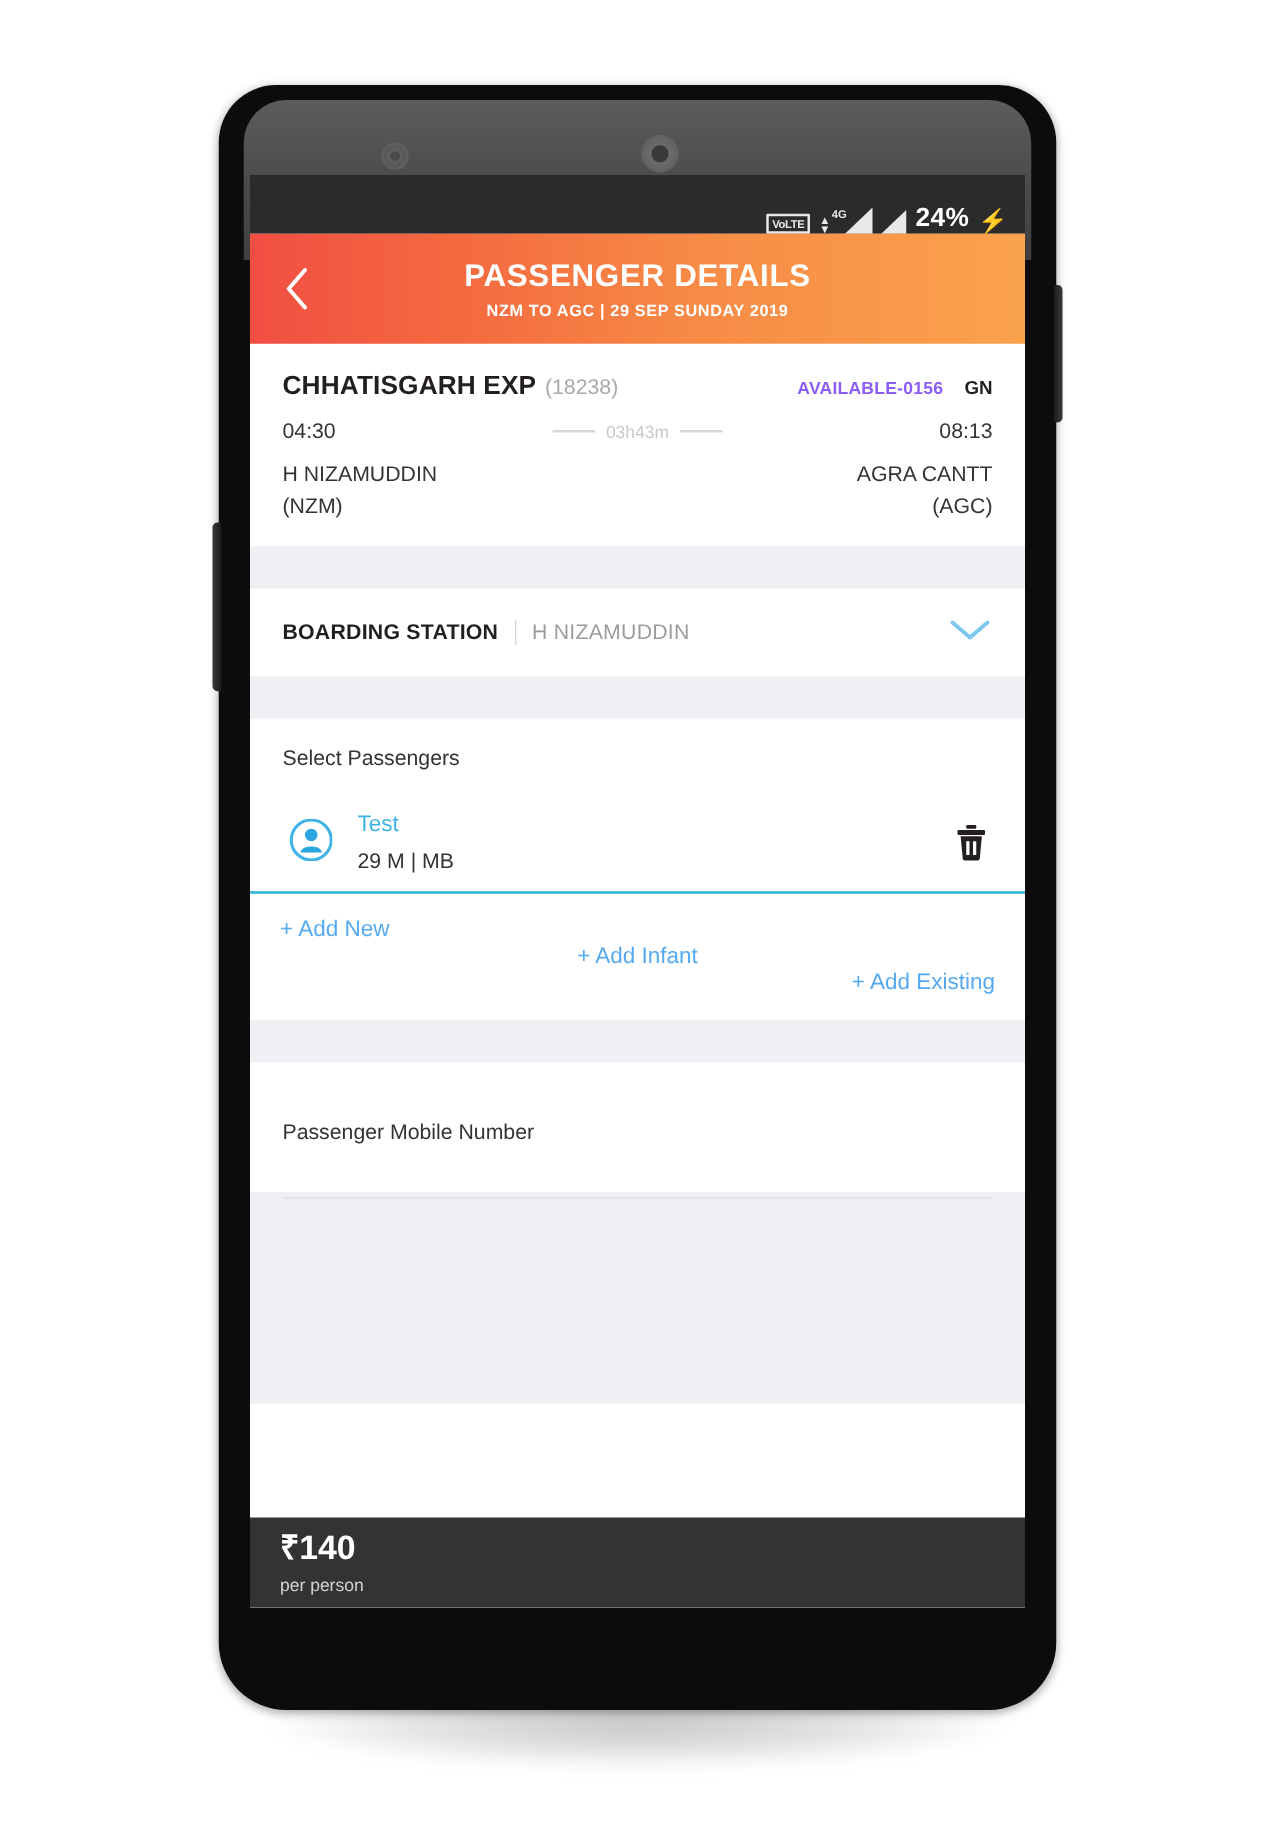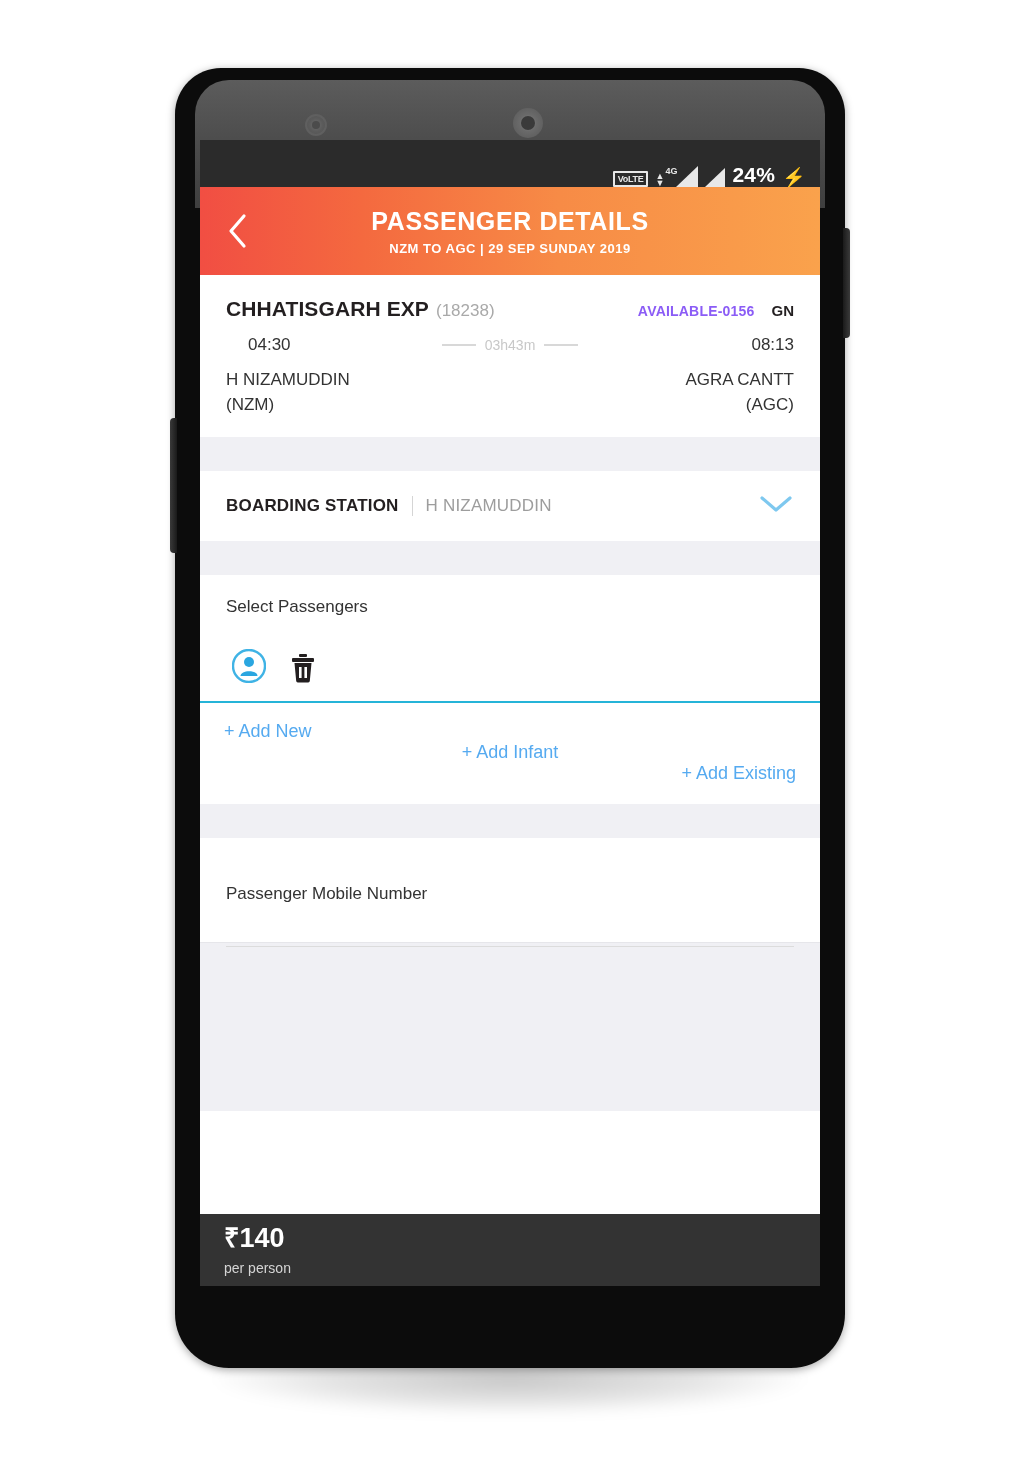--- a/index.html
+++ b/index.html
@@ -226,21 +226,21 @@
     font-weight: bold;
     color: #231f20;
   }
 
   .train-row2 {
     display: flex;
     align-items: center;
     justify-content: space-between;
     margin-top: 14px;
   }
-  .time { font-size: 17px; color: #333333; margin-left: 22px; }
+  .time { font-size: 17px; color: #333333; }
   .duration-wrap {
     display: flex;
     align-items: center;
     gap: 9px;
     color: #c8c8c8;
     font-size: 14px;
   }
   .dash { width: 34px; height: 2px; background: #d8d8d8; display: inline-block; }
 
   .train-row3 {
@@ -483,20 +483,24 @@
       <div class="pax-heading">Select Passengers</div>
 
       <div class="pax-row first">
         <span class="avatar">
           <svg width="34" height="34" viewBox="0 0 34 34">
             <circle cx="17" cy="17" r="16" fill="none" stroke="#3fb3e5" stroke-width="2.4"></circle>
             <circle cx="17" cy="13" r="5" fill="#2aa6e0"></circle>
             <path d="M8.5 27 C8.5 20.5 25.5 20.5 25.5 27 Z" fill="#2aa6e0"></path>
           </svg>
         </span>
+        <span class="pax-info">
+          <span class="pax-name" style="display:block">Test</span>
+          <span class="pax-meta" style="display:block">29 M | MB</span>
+        </span>
         <span class="trash-btn">
           <svg width="26" height="30" viewBox="0 0 26 30">
             <rect x="9" y="1" width="8" height="3" rx="1" fill="#231f20"></rect>
             <rect x="2" y="5" width="22" height="4" rx="1" fill="#231f20"></rect>
             <path d="M4.5 10 h17 l-1.7 18 a1.6 1.6 0 0 1 -1.6 1.4 h-10.4 a1.6 1.6 0 0 1 -1.6 -1.4 Z" fill="#231f20"></path>
             <rect x="9" y="14" width="2.6" height="11" fill="#ffffff"></rect>
             <rect x="14.4" y="14" width="2.6" height="11" fill="#ffffff"></rect>
           </svg>
         </span>
       </div>

